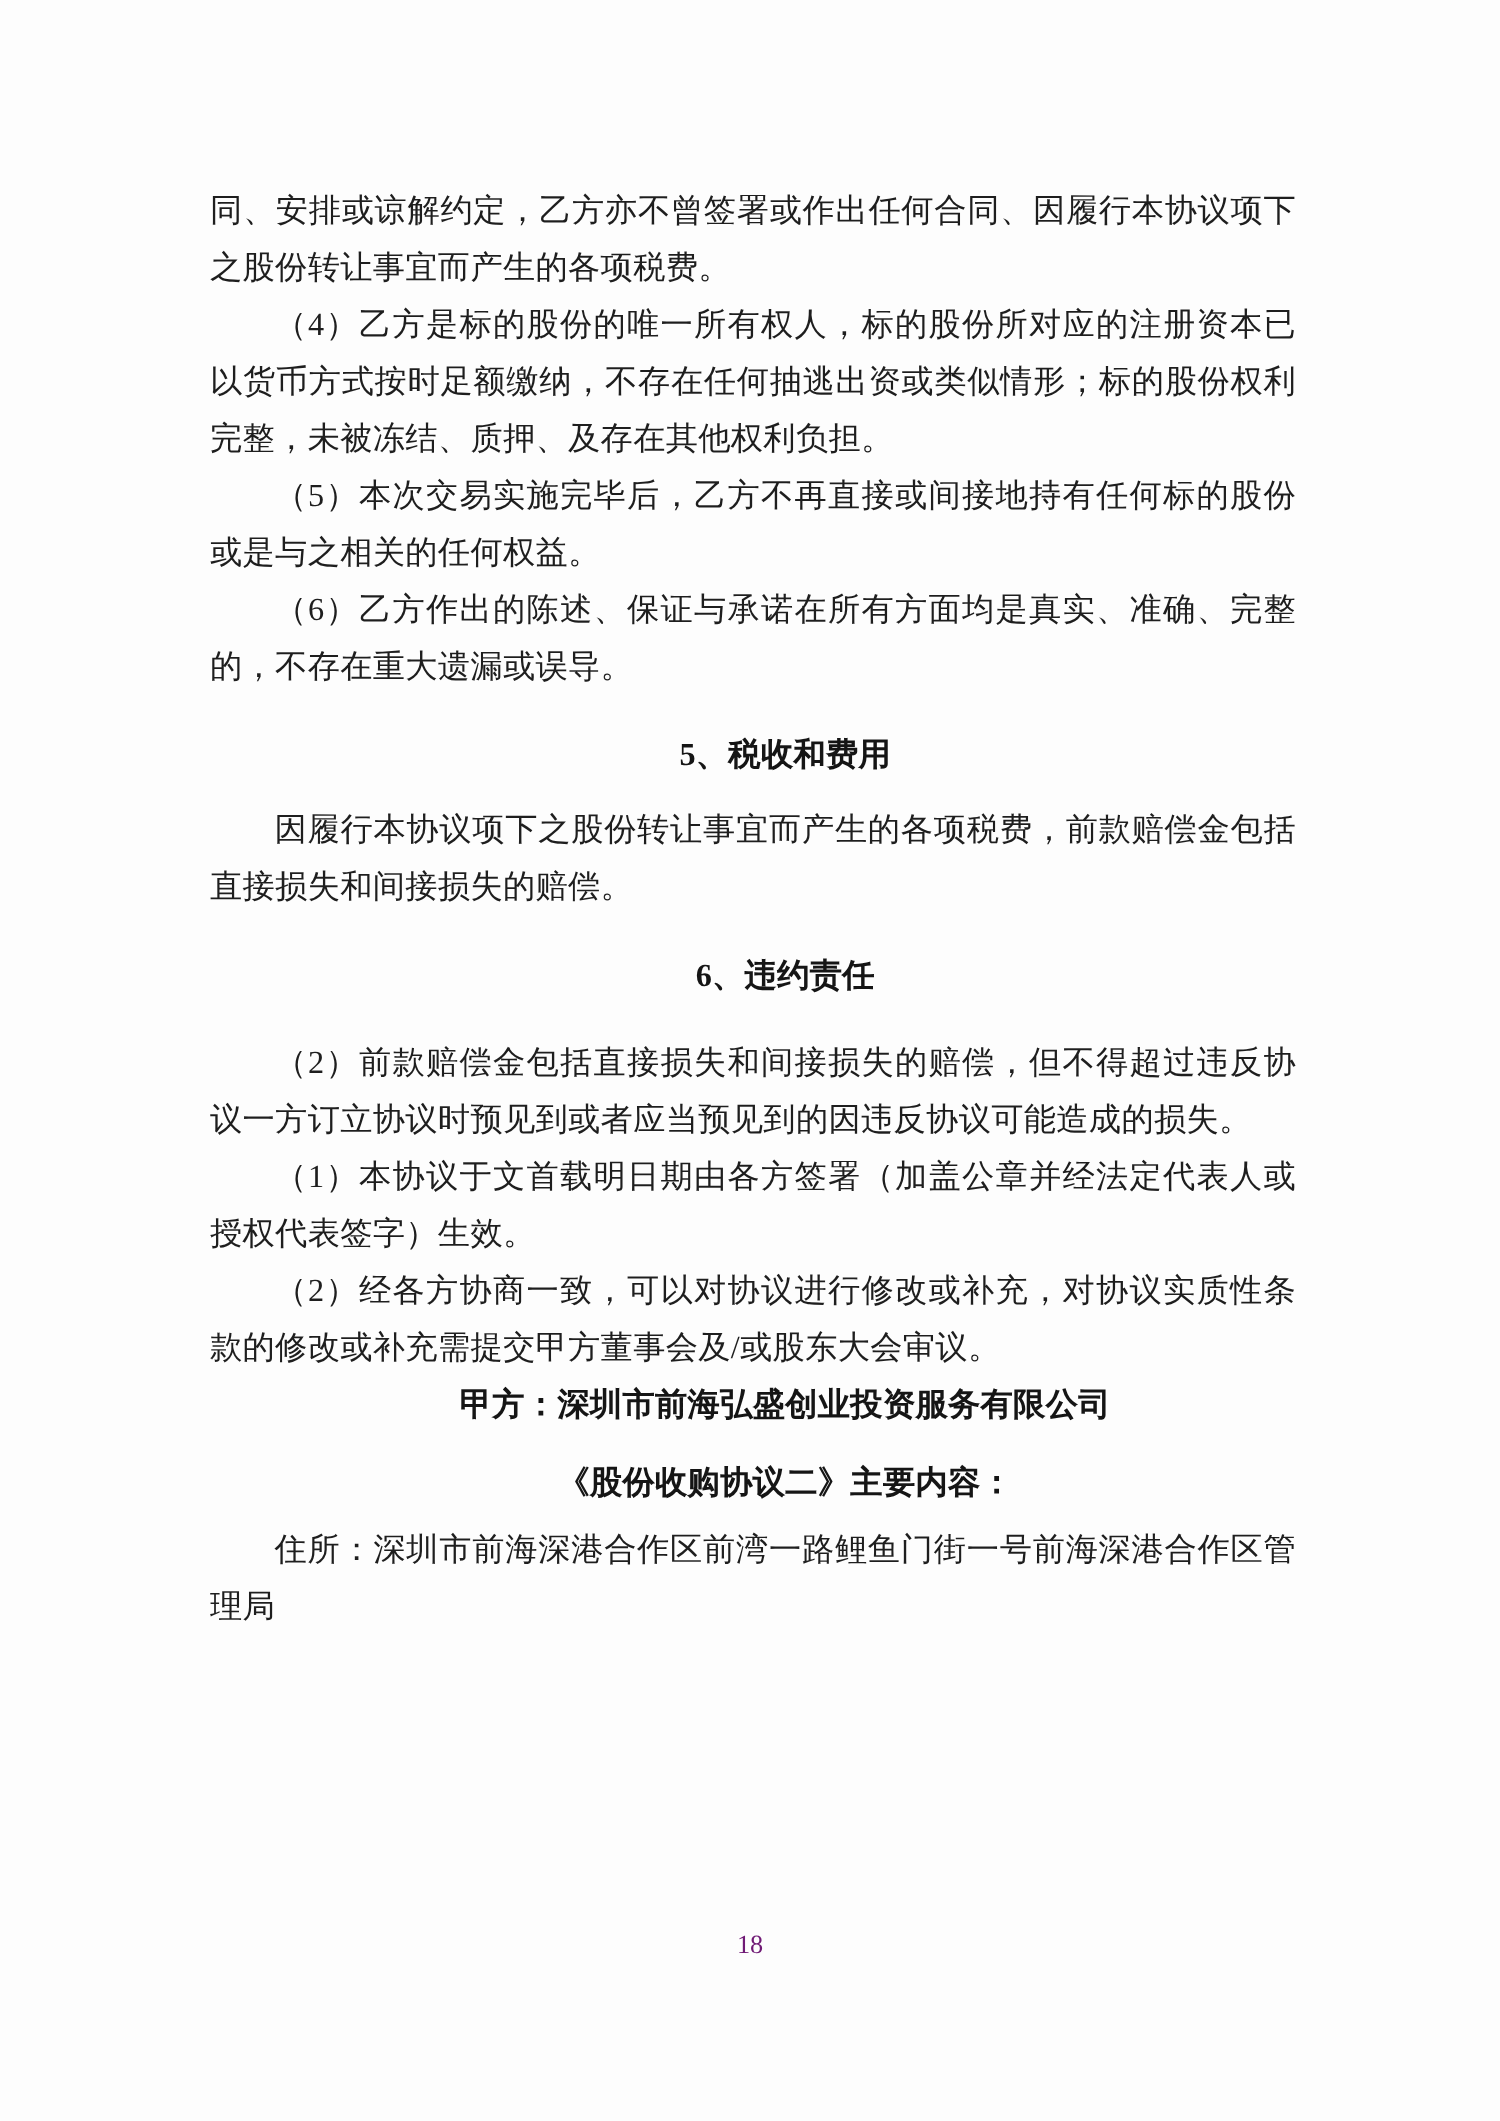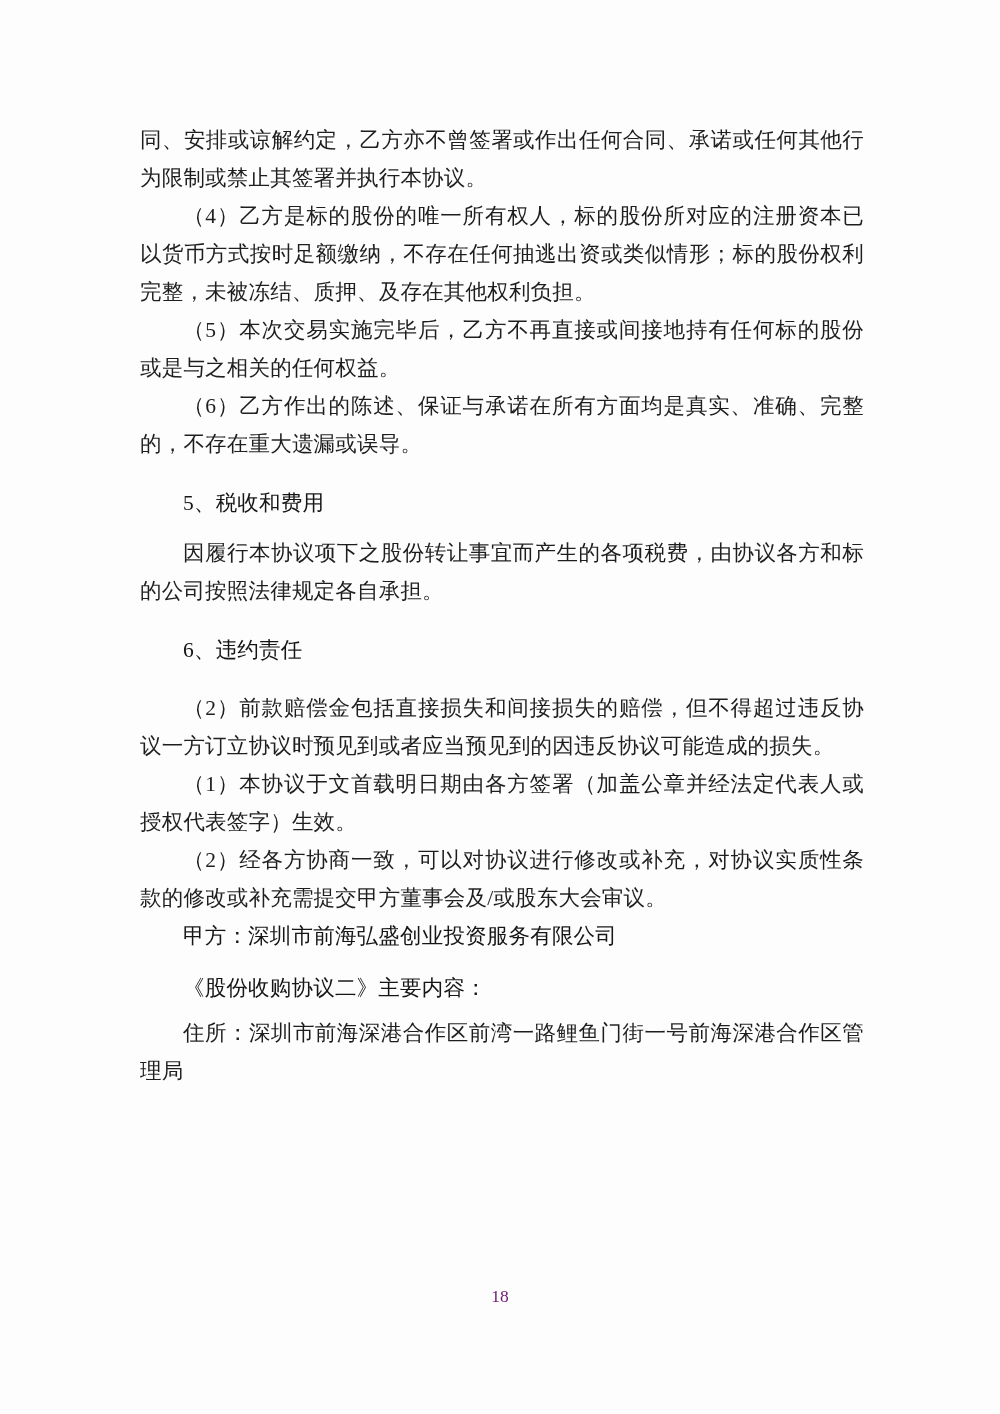--- a/index.html
+++ b/index.html
@@ -24,24 +24,24 @@
     font-size: 21.5px;
     line-height: 38px;
     text-align: justify;
     letter-spacing: 0.2px;
   }
   .doc p { margin: 0; padding: 0; }
   .p { text-indent: 2em; }
   .p.flush { text-indent: 0; }
   .p.spaced { margin-top: 20px; }
   .h {
-    font-weight: normal;
+    font-weight: bold;
     text-indent: 2em;
     color: #151515;
-    text-align: left;
+    text-align: center;
   }
   .h.main  { margin: 21px 0 12px 0; }
   .h.tight { margin: 0 0 7px 0; }
   .h.sub   { margin: 0 0 7px 0; }
   .h.party { margin: 0 0 14px 0; }
   .page-num {
     position: absolute;
     top: 1284px;
     left: 0;
     width: 1000px;
@@ -50,26 +50,26 @@
     line-height: 24px;
     color: #701a75;
     font-family: "Liberation Serif", "DejaVu Serif", serif;
   }
 </style>
 </head>
 <body>
 
 <div class="page">
   <div class="doc">
-      <p class="p flush">同、安排或谅解约定，乙方亦不曾签署或作出任何合同、承诺或任何其他行为限制或禁止其签署并执行本协议。</p>
+      <p class="p flush">同、安排或谅解约定，乙方亦不曾签署或作出任何合同、因履行本协议项下之股份转让事宜而产生的各项税费。</p>
       <p class="p">（4）乙方是标的股份的唯一所有权人，标的股份所对应的注册资本已以货币方式按时足额缴纳，不存在任何抽逃出资或类似情形；标的股份权利完整，未被冻结、质押、及存在其他权利负担。</p>
       <p class="p">（5）本次交易实施完毕后，乙方不再直接或间接地持有任何标的股份或是与之相关的任何权益。</p>
       <p class="p">（6）乙方作出的陈述、保证与承诺在所有方面均是真实、准确、完整的，不存在重大遗漏或误导。</p>
       <p class="h main">5、税收和费用</p>
-      <p class="p">因履行本协议项下之股份转让事宜而产生的各项税费，由协议各方和标的公司按照法律规定各自承担。</p>
+      <p class="p">因履行本协议项下之股份转让事宜而产生的各项税费，前款赔偿金包括直接损失和间接损失的赔偿。</p>
       <p class="h main">6、违约责任</p>
       <p class="p spaced">（2）前款赔偿金包括直接损失和间接损失的赔偿，但不得超过违反协议一方订立协议时预见到或者应当预见到的因违反协议可能造成的损失。</p>
       <p class="p">（1）本协议于文首载明日期由各方签署（加盖公章并经法定代表人或授权代表签字）生效。</p>
       <p class="p">（2）经各方协商一致，可以对协议进行修改或补充，对协议实质性条款的修改或补充需提交甲方董事会及/或股东大会审议。</p>
       <p class="h party">甲方：深圳市前海弘盛创业投资服务有限公司</p>
       <p class="h sub">《股份收购协议二》主要内容：</p>
       <p class="p">住所：深圳市前海深港合作区前湾一路鲤鱼门街一号前海深港合作区管理局</p>
     </div>
   <div class="page-num">18</div>
 </div>

